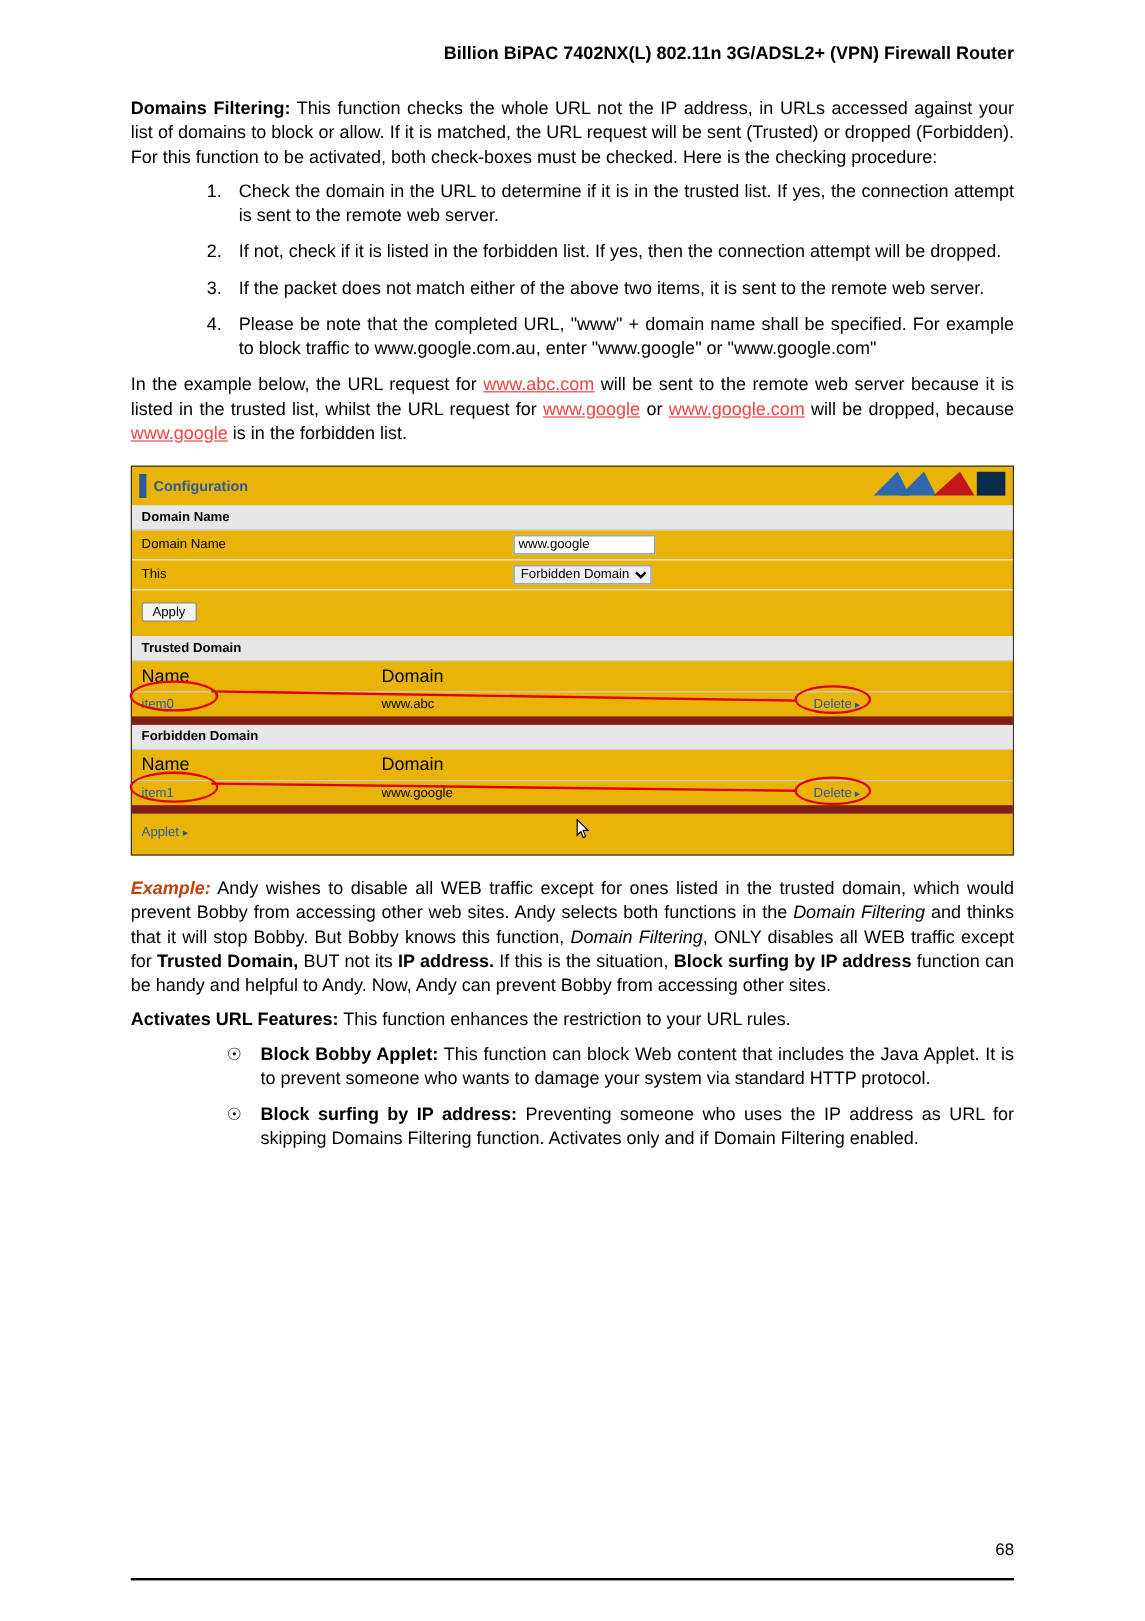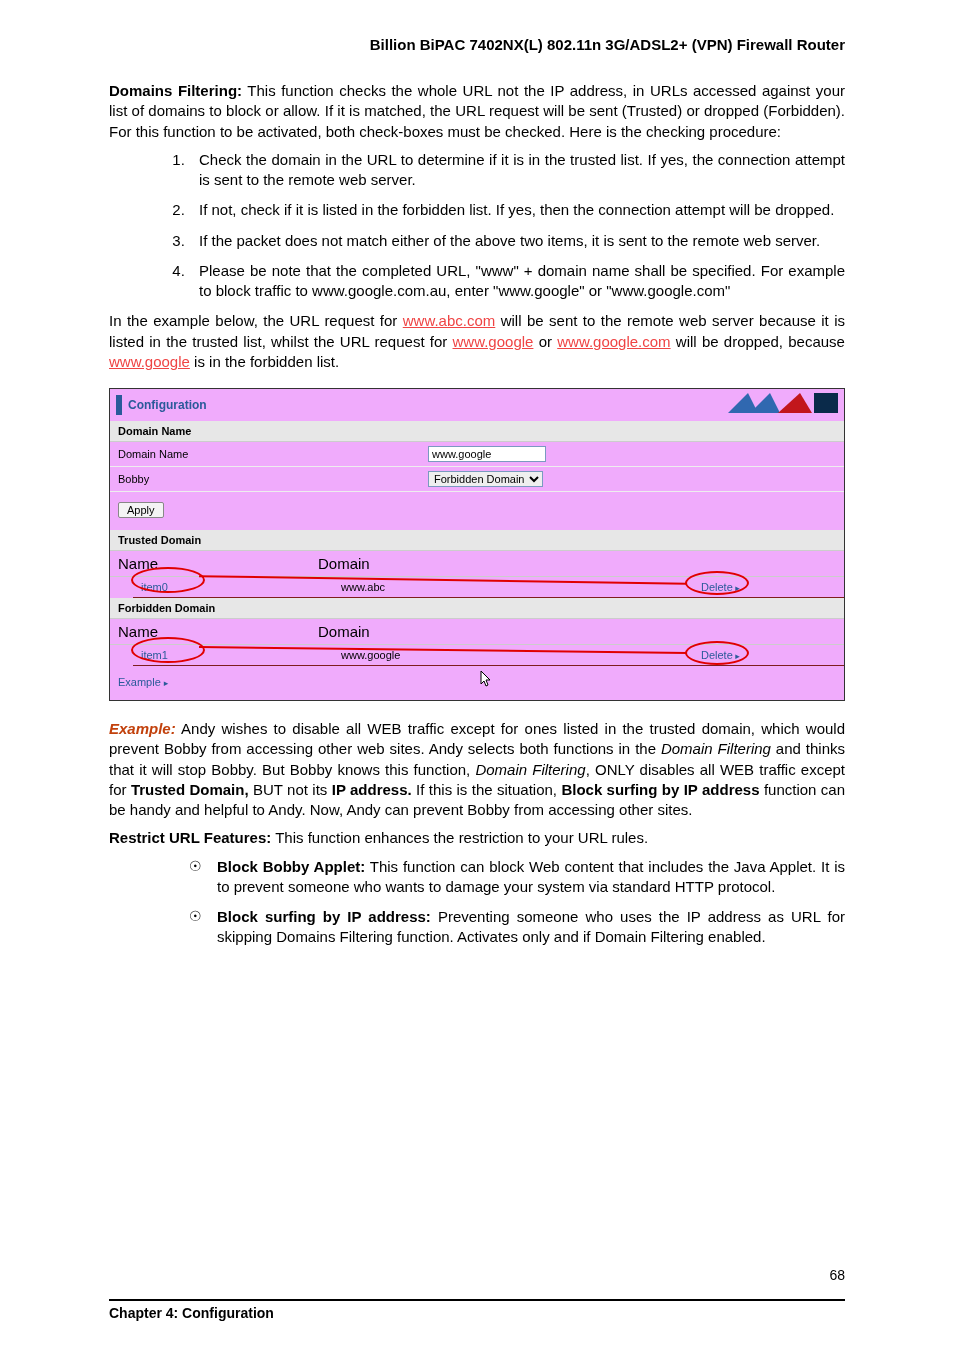--- a/index.html
+++ b/index.html
@@ -66,21 +66,21 @@
     content: "☉";
     position: absolute;
     left: 0;
     top: 0;
     font-size: 14px;
   }
   
   .config-panel {
     border: 1px solid #333;
     margin: 16px 0 18px 0;
-    background: #f0abfc;
+    background: #eab308;
     font-size: 12px;
   }
   .cfg-header {
     display: flex;
     align-items: center;
     justify-content: space-between;
     padding: 4px 6px;
   }
   .cfg-header-left {
     display: flex;
@@ -159,25 +159,24 @@
   }
   .tbl-head {
     display: flex;
     padding: 4px 8px;
     border-bottom: 1px solid #ccc;
     font-size: 15px;
   }
   .tbl-row {
     display: flex;
     padding: 4px 8px;
-    border-bottom: 1px solid #7f1d1d;
+    border-bottom: 7px solid #7f1d1d;
     font-size: 11px;
     align-items: center;
     position: relative;
-    margin-left: 23px;
   }
   .col-name { width: 200px; }
   .col-domain { width: 360px; }
   .col-action { flex: 1; }
   .item-link { color: #2a5a9a; }
   .delete-link { color: #2a5a9a; font-size: 11px; }
   .delete-link::after { content: " ▸"; font-size: 9px; }
   .return-row {
     padding: 10px 8px 12px 8px;
     color: #2a5a9a;
@@ -261,21 +260,21 @@
       </div>
     </div>
 
     <div class="sub-header-row">Domain Name</div>
 
     <div class="form-row">
       <div class="lbl">Domain Name</div>
       <input type="text" value="www.google" style="">
     </div>
     <div class="form-row">
-      <div class="lbl">Bobby</div>
+      <div class="lbl">This</div>
       <select>
         <option>Forbidden Domain</option>
       </select>
     </div>
     <div class="apply-row">
       <button class="apply-btn">Apply</button>
     </div>
 
     <div class="sub-header-row">Trusted Domain</div>
     <div class="data-table">
@@ -305,51 +304,47 @@
         <div class="col-name"><span class="item-link">item1</span></div>
         <div class="col-domain">www.google</div>
         <div class="col-action"><span class="delete-link">Delete</span></div>
         <div class="anno-ellipse" style="left:-2px; top:-8px; width:70px; height:22px;"></div>
         <div class="anno-line" style="left:66px; top:4px; width:488px; transform:rotate(0.7deg);"></div>
         <div class="anno-ellipse" style="left:552px; top:-4px; width:60px; height:20px;"></div>
       </div>
     </div>
 
     <div class="return-row">
-      <span>Example</span>
+      <span>Applet</span>
       <span class="cursor-icon">
         <svg width="14" height="18" viewBox="0 0 14 18">
             <path d="M1 1 L1 14 L4 11 L6 16 L8 15 L6 10 L10 10 Z" fill="#fff" stroke="#000" stroke-width="1"></path>
           </svg>
       </span>
     </div>
   </div>
 
   <div class="body-text">
     <span class="example-label">Example:</span><span>  Andy wishes to disable all WEB traffic except for ones listed in the trusted domain, which would prevent Bobby from accessing other web sites.   Andy selects both functions in the </span><span class="italic">Domain Filtering</span><span> and thinks that it will stop Bobby.   But Bobby knows this function, </span><span class="italic">Domain Filtering</span><span>, ONLY disables all WEB traffic except for </span><b>Trusted Domain,</b><span> BUT not its </span><b>IP address.</b><span>   If this is the situation, </span><b>Block surfing by IP address</b><span> function can be handy and helpful to Andy.    Now, Andy can prevent Bobby from accessing other sites.</span>
   </div>
 
   <div class="body-text">
-    <b>Restrict URL Features:</b><span> This function enhances the restriction to your URL rules.</span>
+    <b>Activates URL Features:</b><span> This function enhances the restriction to your URL rules.</span>
   </div>
 
   <ul class="bullets">
     <li>
       <b>Block Bobby Applet:</b><span> This function can block Web content that includes the Java Applet. It is to prevent someone who wants to damage your system via standard HTTP protocol.</span>
     </li>
     <li>
       <b>Block surfing by IP address:</b><span> Preventing someone who uses the IP address as URL for skipping Domains Filtering function.    Activates only and if Domain Filtering enabled.</span>
     </li>
   </ul>
 
   <div class="footer">
     <div class="footer-row">
       <span></span>
       <span class="pnum">68</span>
     </div>
     <div class="footer-line"></div>
-    <div class="footer-row">
-      <span class="chap">Chapter 4: Configuration</span>
-      <span></span>
-    </div>
   </div>
 
 </div>
 
 </body></html>

